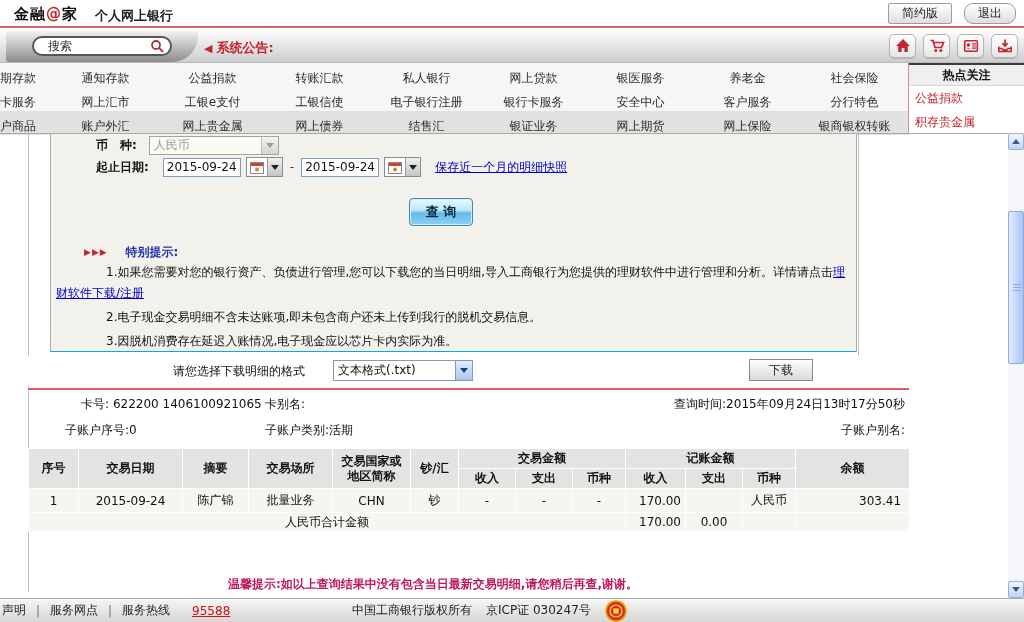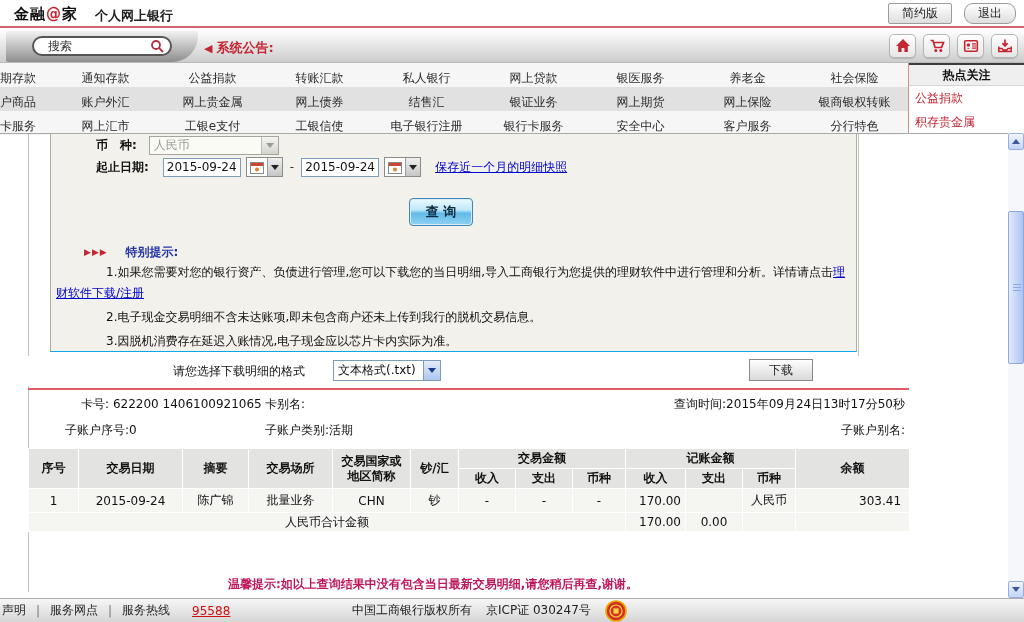--- a/index.html
+++ b/index.html
@@ -81,21 +81,21 @@
   .tips-title .marker { color:#c32531; font-size:9px; letter-spacing:1px; vertical-align:1px; }
   .tips-title .tt { color:#2333a8; font-weight:bold; margin-left:14px; }
   .tips-body { position:absolute; left:5px; top:128px; width:797px; color:#111; }
   .tips-body p { line-height:21px; }
   .tip-indent { text-indent:50px; }
   .tip-plain { margin-left:50px; margin-top:3px; line-height:18px; text-indent:0; }
 
   
   .format-row { position:absolute; left:28px; top:356px; width:880px; height:30px; background:#fff; }
   .format-label { position:absolute; left:145px; top:7px; color:#111; }
-  .format-select { position:absolute; left:305px; top:4px; width:108px; height:21px; border:1px solid #7f9db9;
+  .format-select { position:absolute; left:305px; top:4px; width:140px; height:21px; border:1px solid #7f9db9;
                    background:#fff; display:flex; align-items:center; cursor:pointer; }
   .format-select .txt { flex:1; padding-left:4px; color:#111; }
   .combo-arrow { width:17px; height:19px; background:linear-gradient(#e3ecfc,#aec6f0); border-left:1px solid #7f9db9;
                  display:flex; align-items:center; justify-content:center; }
   .tri-down-blue { width:0; height:0; border-left:4px solid transparent; border-right:4px solid transparent; border-top:5px solid #1a3c8c; }
   .dl-hint { position:absolute; left:556px; top:7px; color:#111; }
   .dl-red { color:#cc1111; }
   .dl-btn { position:absolute; left:721px; top:3px; width:64px; height:22px; border:1px solid #8a8a8a;
             background:linear-gradient(#fefefe,#d9d9d9); font:12px "DejaVu Sans",sans-serif; color:#222; cursor:pointer; }
   .redline2 { position:absolute; left:28px; top:388px; width:881px; height:2px; background:#e25a66; }
@@ -197,41 +197,41 @@
         <span class="nav-cell first">期存款</span>
         <span class="nav-cell">通知存款</span>
         <span class="nav-cell">公益捐款</span>
         <span class="nav-cell">转账汇款</span>
         <span class="nav-cell">私人银行</span>
         <span class="nav-cell">网上贷款</span>
         <span class="nav-cell">银医服务</span>
         <span class="nav-cell">养老金</span>
         <span class="nav-cell">社会保险</span>
       </div>
+      <div class="nav-row">
+        <span class="nav-cell first">卡服务</span>
+        <span class="nav-cell">网上汇市</span>
+        <span class="nav-cell">工银e支付</span>
+        <span class="nav-cell">工银信使</span>
+        <span class="nav-cell">电子银行注册</span>
+        <span class="nav-cell">银行卡服务</span>
+        <span class="nav-cell">安全中心</span>
+        <span class="nav-cell">客户服务</span>
+        <span class="nav-cell">分行特色</span>
+      </div>
       <div class="nav-row alt">
         <span class="nav-cell first">户商品</span>
         <span class="nav-cell">账户外汇</span>
         <span class="nav-cell">网上贵金属</span>
         <span class="nav-cell">网上债券</span>
         <span class="nav-cell">结售汇</span>
         <span class="nav-cell">银证业务</span>
         <span class="nav-cell">网上期货</span>
         <span class="nav-cell">网上保险</span>
         <span class="nav-cell">银商银权转账</span>
-      </div>
-      <div class="nav-row">
-        <span class="nav-cell first">卡服务</span>
-        <span class="nav-cell">网上汇市</span>
-        <span class="nav-cell">工银e支付</span>
-        <span class="nav-cell">工银信使</span>
-        <span class="nav-cell">电子银行注册</span>
-        <span class="nav-cell">银行卡服务</span>
-        <span class="nav-cell">安全中心</span>
-        <span class="nav-cell">客户服务</span>
-        <span class="nav-cell">分行特色</span>
       </div>
     </div>
     <div class="hotspot">
       <div class="hot-title">热点关注</div>
       <div class="hot-item">公益捐款</div>
       <div class="hot-item">积存贵金属</div>
     </div>
   </div>
   <div class="hline"></div>
 

